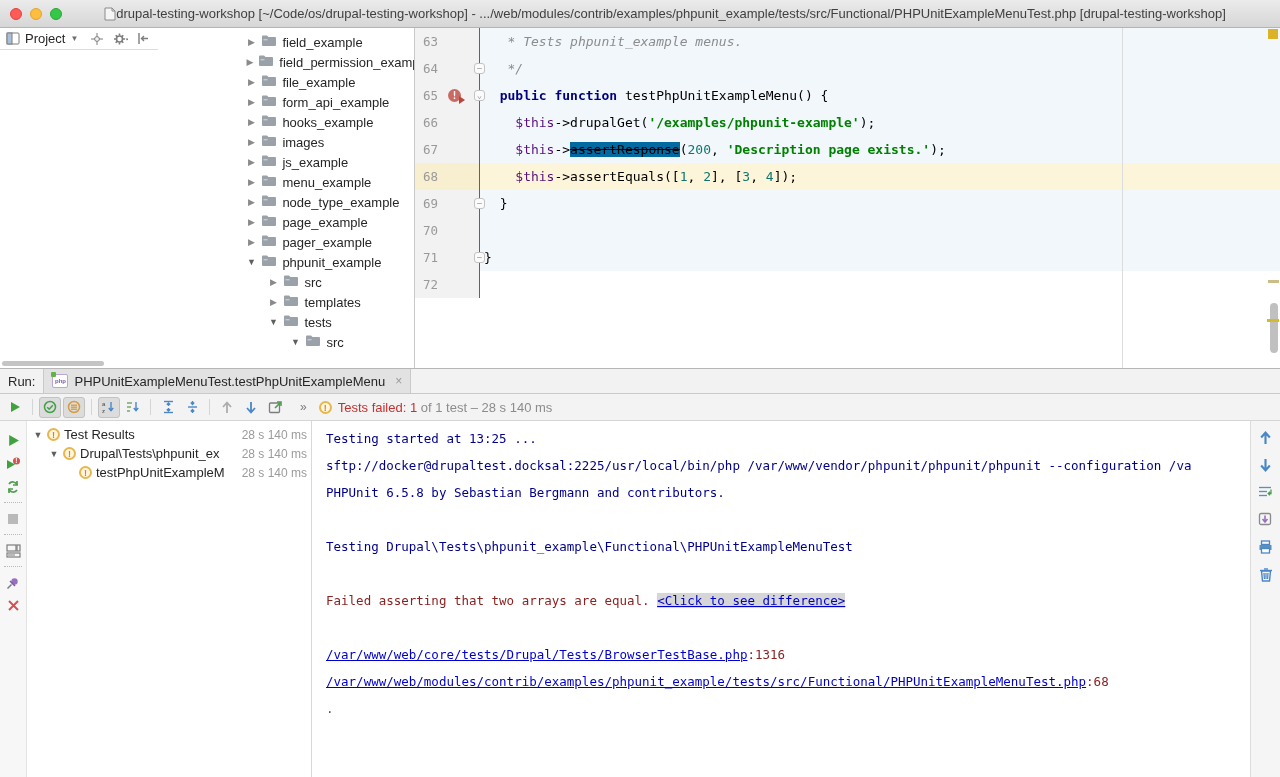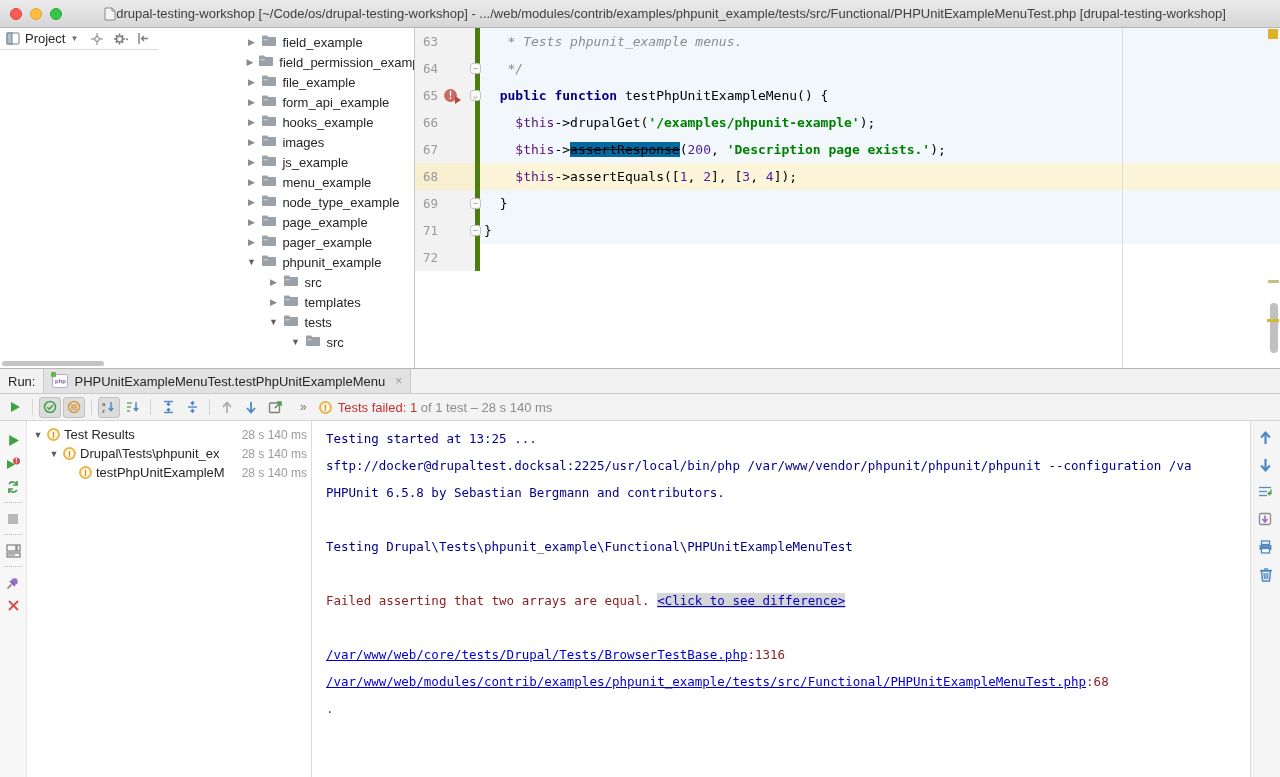--- a/index.html
+++ b/index.html
@@ -33,32 +33,32 @@
   .ptree { flex:1; overflow:hidden; padding-top:4px; position:relative; }
   .prow { height:20px; display:flex; align-items:center; gap:5px; font-size:13px; color:#262626; }
   .prow .arrow { width:10px; text-align:center; color:#8a8a8a; font-size:9px; }
   .prow .arrow.open { color:#5f5f5f; }
   .hscroll-thumb { position:absolute; left:2px; bottom:2px; width:102px; height:5px;
     border-radius:3px; background:#c4c4c4; }
 
   
   .editor { flex:1; position:relative; background:#fff; font-family:"DejaVu Sans Mono", monospace; }
   .eline { display:flex; height:27px; line-height:27px; }
-  .gutter { width:65px; background:#f2f2f2; border-right:5px solid #4d7c0f; position:relative;
+  .gutter { width:65px; background:#f2f2f2; border-right:1px solid #4d7c0f; position:relative;
     display:flex; align-items:center; flex-shrink:0; }
   .gutter .lnum { color:#999; font-size:12.5px; padding-left:8px; width:28px; }
   .eline.bg-blue .code { background:#f2f7fc; }
   .eline.bg-yellow .code { background:#fcf5da; }
   .eline.bg-yellow .gutter { background:#f8efd0; }
   .code { flex:1; font-size:13px; white-space:pre; padding-left:4px; color:#000; }
   .tk-comment { color:#8c8c8c; font-style:italic; }
   .tk-keyword { color:#000080; font-weight:bold; }
   .tk-variable { color:#58107a; }
   .tk-string { color:#008000; font-weight:bold; }
-  .tk-number { color:#4c1d95; }
+  .tk-number { color:#0f766e; }
   .tk-deprecated { color:#000; text-decoration:line-through; background:#0369a1; }
   .fold { position:absolute; right:-6px; width:11px; height:11px; background:#fbfbfb;
     border:1px solid #c3c3c3; border-radius:3px; color:#9a9a9a; font-size:9px; line-height:9px;
     text-align:center; z-index:3; }
   .gicon-fail { position:absolute; right:18px; width:13px; height:13px; border-radius:50%;
     background:#c96b63; color:#fff; font-size:10px; font-weight:bold; text-align:center;
     line-height:13px; }
   .gicon-fail:after { content:""; position:absolute; right:-4px; bottom:-2px;
     border-left:6px solid #b8443c; border-top:4px solid transparent; border-bottom:4px solid transparent; }
   .margin-guide { position:absolute; top:0; bottom:0; left:707px; width:1px; background:#dcdcdc; z-index:2; }
@@ -355,20 +355,26 @@
             <span class="lnum">68</span>
           </div>
           <div class="code"><span class="tk-plain">    </span><span class="tk-variable">$this</span><span class="tk-plain">-&gt;assertEquals([</span><span class="tk-number">1</span><span class="tk-plain">, </span><span class="tk-number">2</span><span class="tk-plain">], [</span><span class="tk-number">3</span><span class="tk-plain">, </span><span class="tk-number">4</span><span class="tk-plain">]);</span></div>
         </div>
         <div class="eline bg-blue">
           <div class="gutter">
             <span class="lnum">69</span>
             <span class="fold">−</span>
           </div>
           <div class="code"><span class="tk-plain">  }</span></div>
+        </div>
+        <div class="eline bg-blue">
+          <div class="gutter">
+            <span class="lnum">70</span>
+          </div>
+          <div class="code"></div>
         </div>
         <div class="eline bg-blue">
           <div class="gutter">
             <span class="lnum">71</span>
             <span class="fold">−</span>
           </div>
           <div class="code"><span class="tk-plain">}</span></div>
         </div>
         <div class="eline bg-white">
           <div class="gutter">

